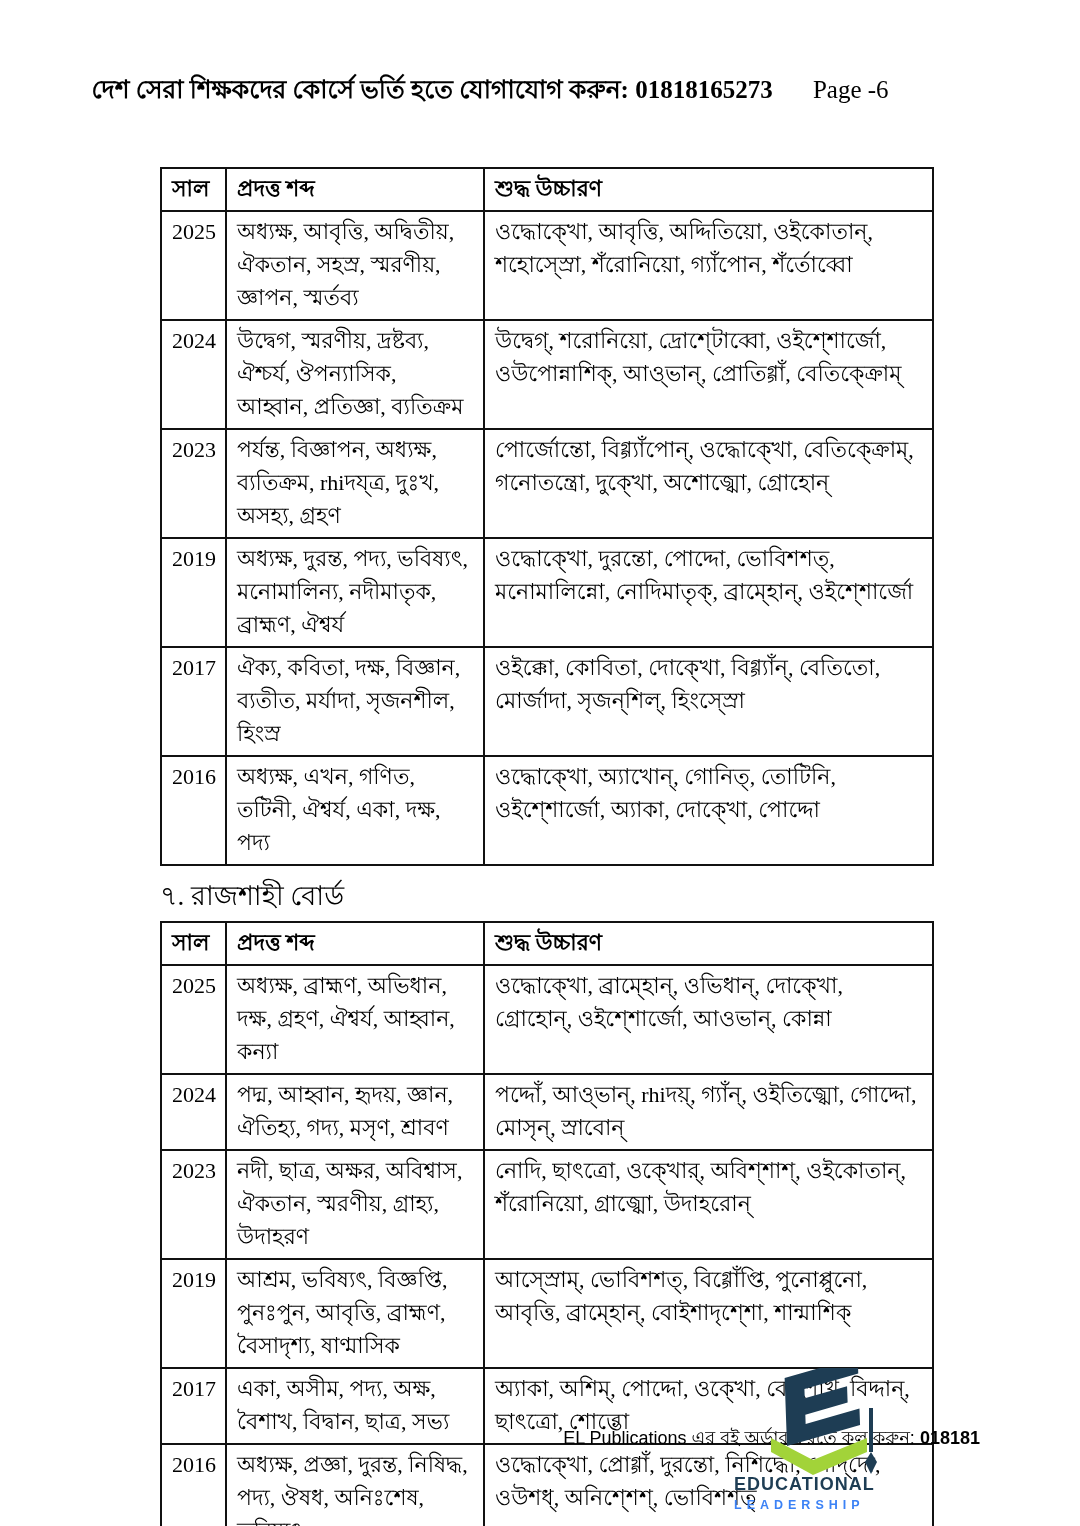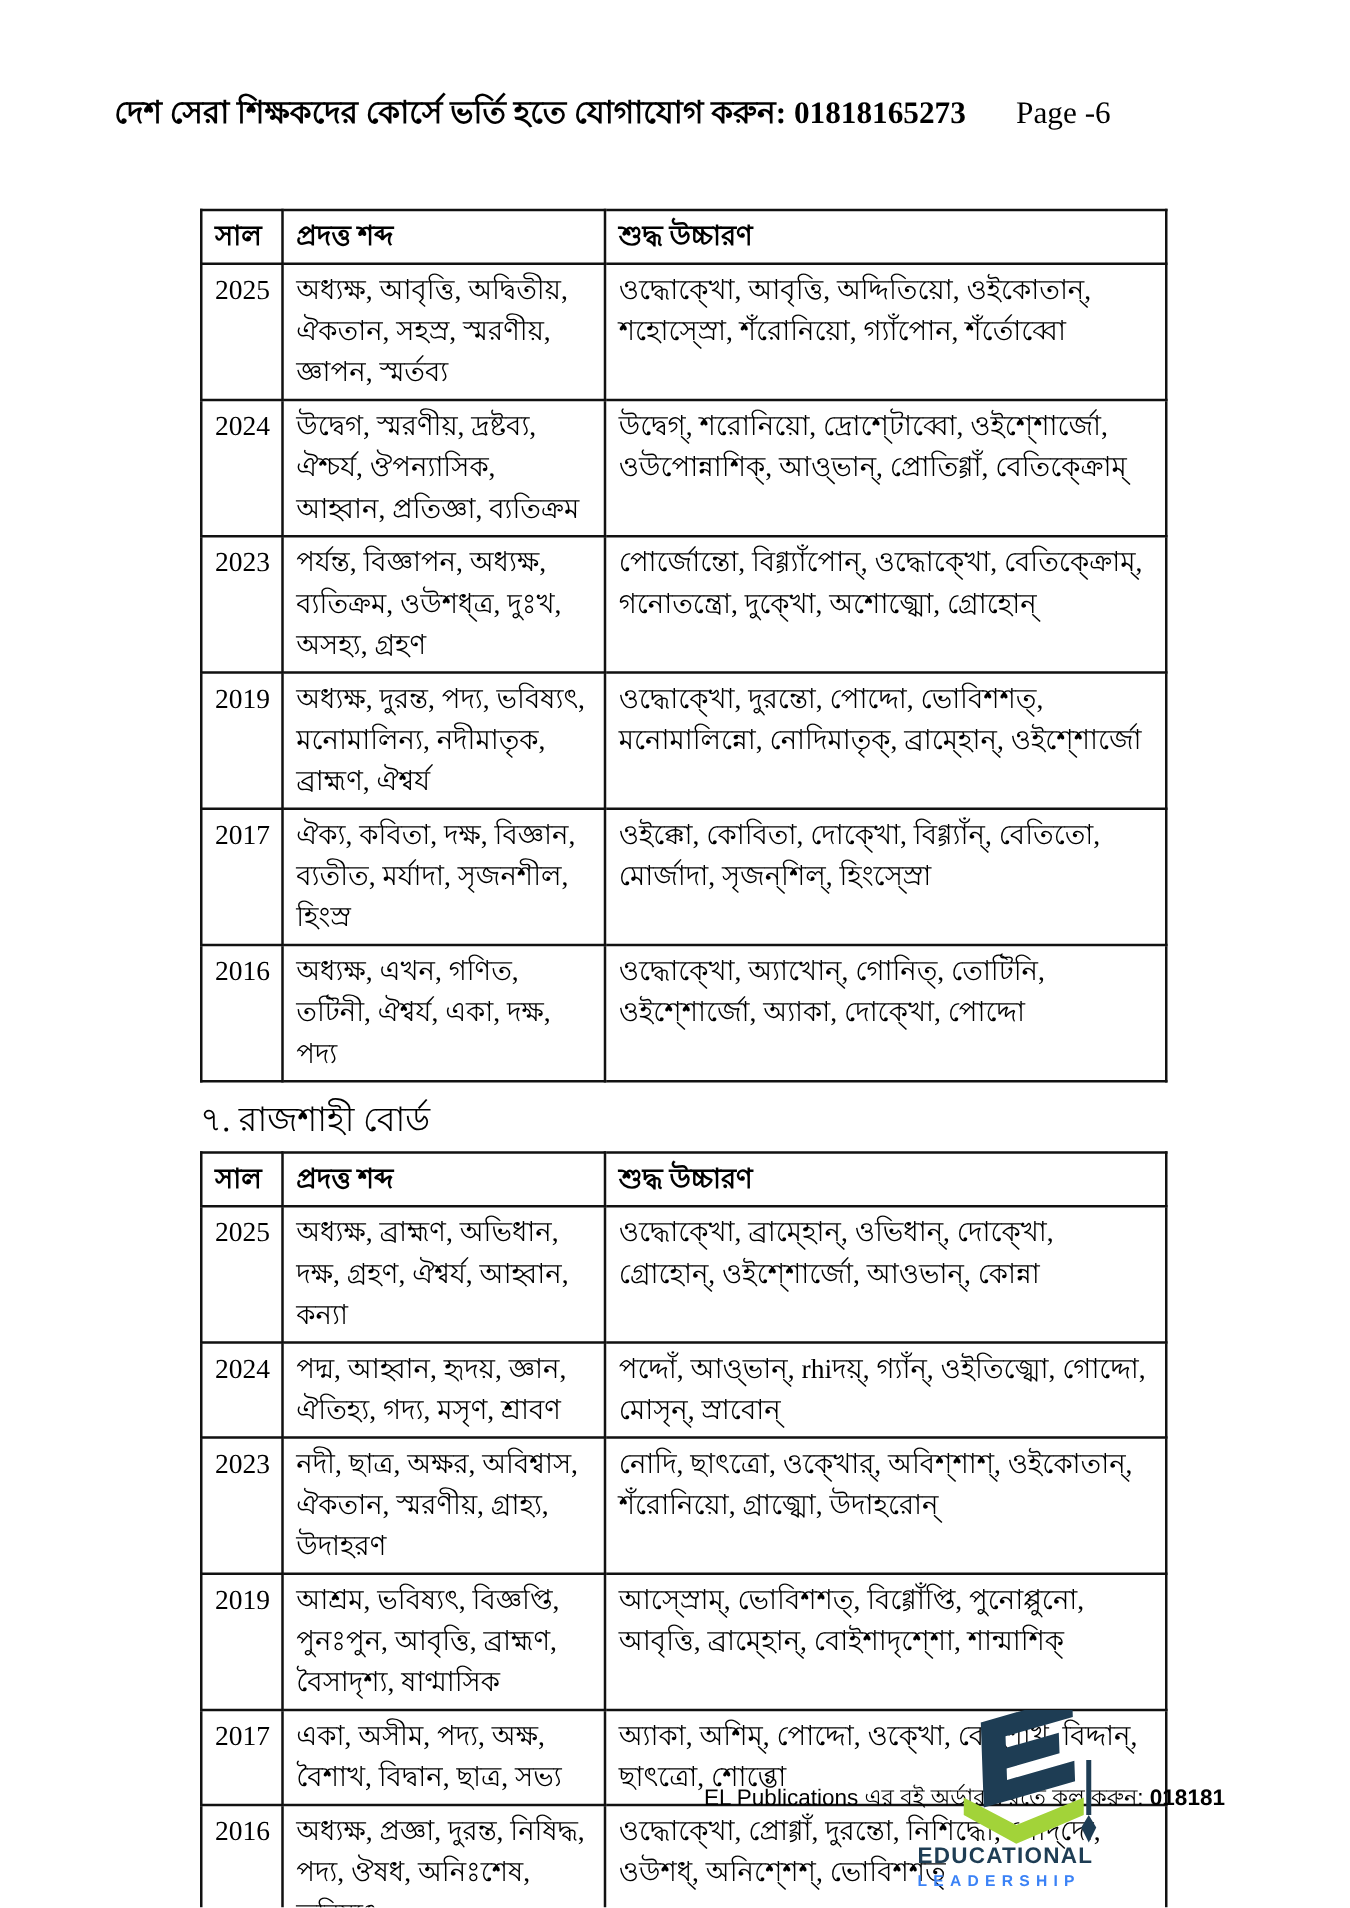--- a/index.html
+++ b/index.html
@@ -134,21 +134,21 @@
           <td>অধ্যক্ষ, আবৃত্তি, অদ্বিতীয়, ঐকতান, সহস্র, স্মরণীয়, জ্ঞাপন, স্মর্তব্য</td>
           <td>ওদ্ধোক্খো, আবৃত্তি, অদ্দিতিয়ো, ওইকোতান্, শহোস্স্রো, শঁরোনিয়ো, গ্যাঁপোন, শঁর্তোব্বো</td>
         </tr>
         <tr>
           <td class="year-cell">2024</td>
           <td>উদ্বেগ, স্মরণীয়, দ্রষ্টব্য, ঐশ্চর্য, ঔপন্যাসিক, আহ্বান, প্রতিজ্ঞা, ব্যতিক্রম</td>
           <td>উদ্বেগ্, শরোনিয়ো, দ্রোশ্টোব্বো, ওইশ্শোর্জো, ওউপোন্নাশিক্, আও্‌ভান্, প্রোতিগ্গাঁ, বেতিক্ক্রোম্</td>
         </tr>
         <tr>
           <td class="year-cell">2023</td>
-          <td>পর্যন্ত, বিজ্ঞাপন, অধ্যক্ষ, ব্যতিক্রম, ওউশধ্ত্র, দুঃখ, অসহ্য, গ্রহণ</td>
+          <td>পর্যন্ত, বিজ্ঞাপন, অধ্যক্ষ, ব্যতিক্রম, rhiদয্ত্র, দুঃখ, অসহ্য, গ্রহণ</td>
           <td>পোর্জোন্তো, বিগ্গ্যাঁপোন্, ওদ্ধোক্খো, বেতিক্ক্রোম্, গনোতন্ত্রো, দুক্খো, অশোজ্ঝো, গ্রোহোন্</td>
         </tr>
         <tr>
           <td class="year-cell">2019</td>
           <td>অধ্যক্ষ, দুরন্ত, পদ্য, ভবিষ্যৎ, মনোমালিন্য, নদীমাতৃক, ব্রাহ্মণ, ঐশ্বর্য</td>
           <td>ওদ্ধোক্খো, দুরন্তো, পোদ্দো, ভোবিশশত্, মনোমালিন্নো, নোদিমাতৃক্, ব্রাম্হোন্, ওইশ্শোর্জো</td>
         </tr>
         <tr>
           <td class="year-cell">2017</td>
           <td>ঐক্য, কবিতা, দক্ষ, বিজ্ঞান, ব্যতীত, মর্যাদা, সৃজনশীল, হিংস্র</td>

